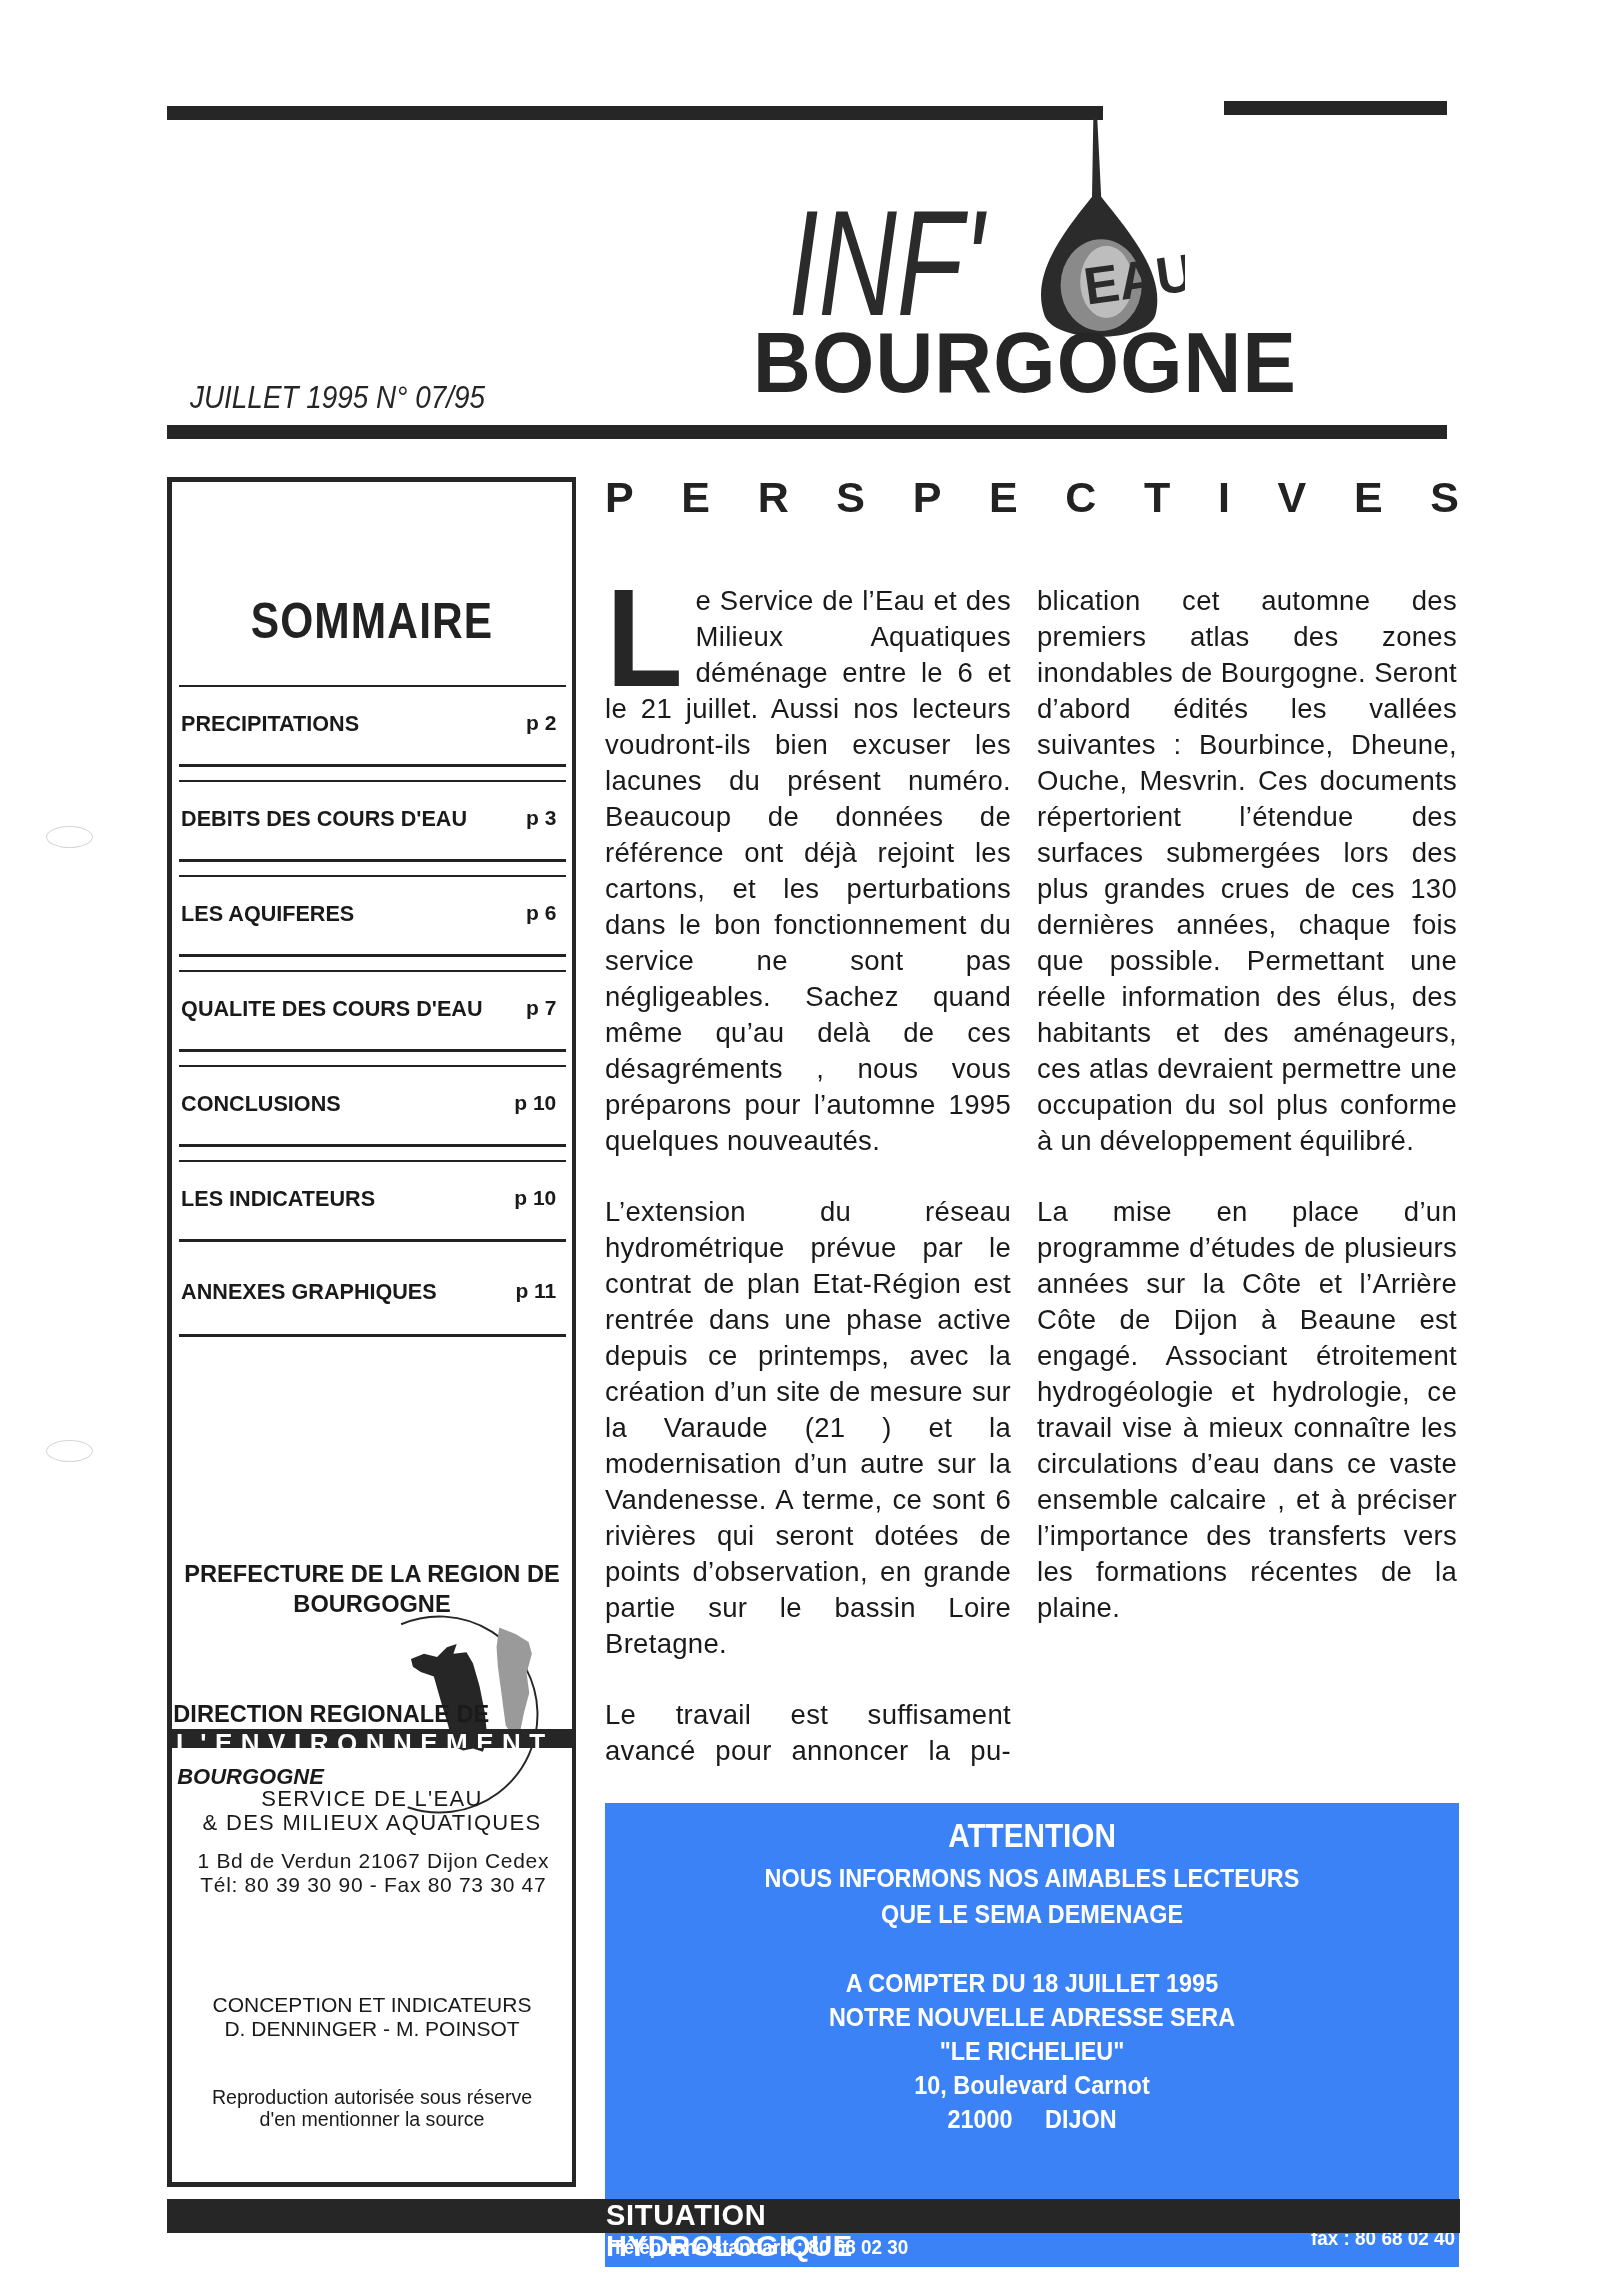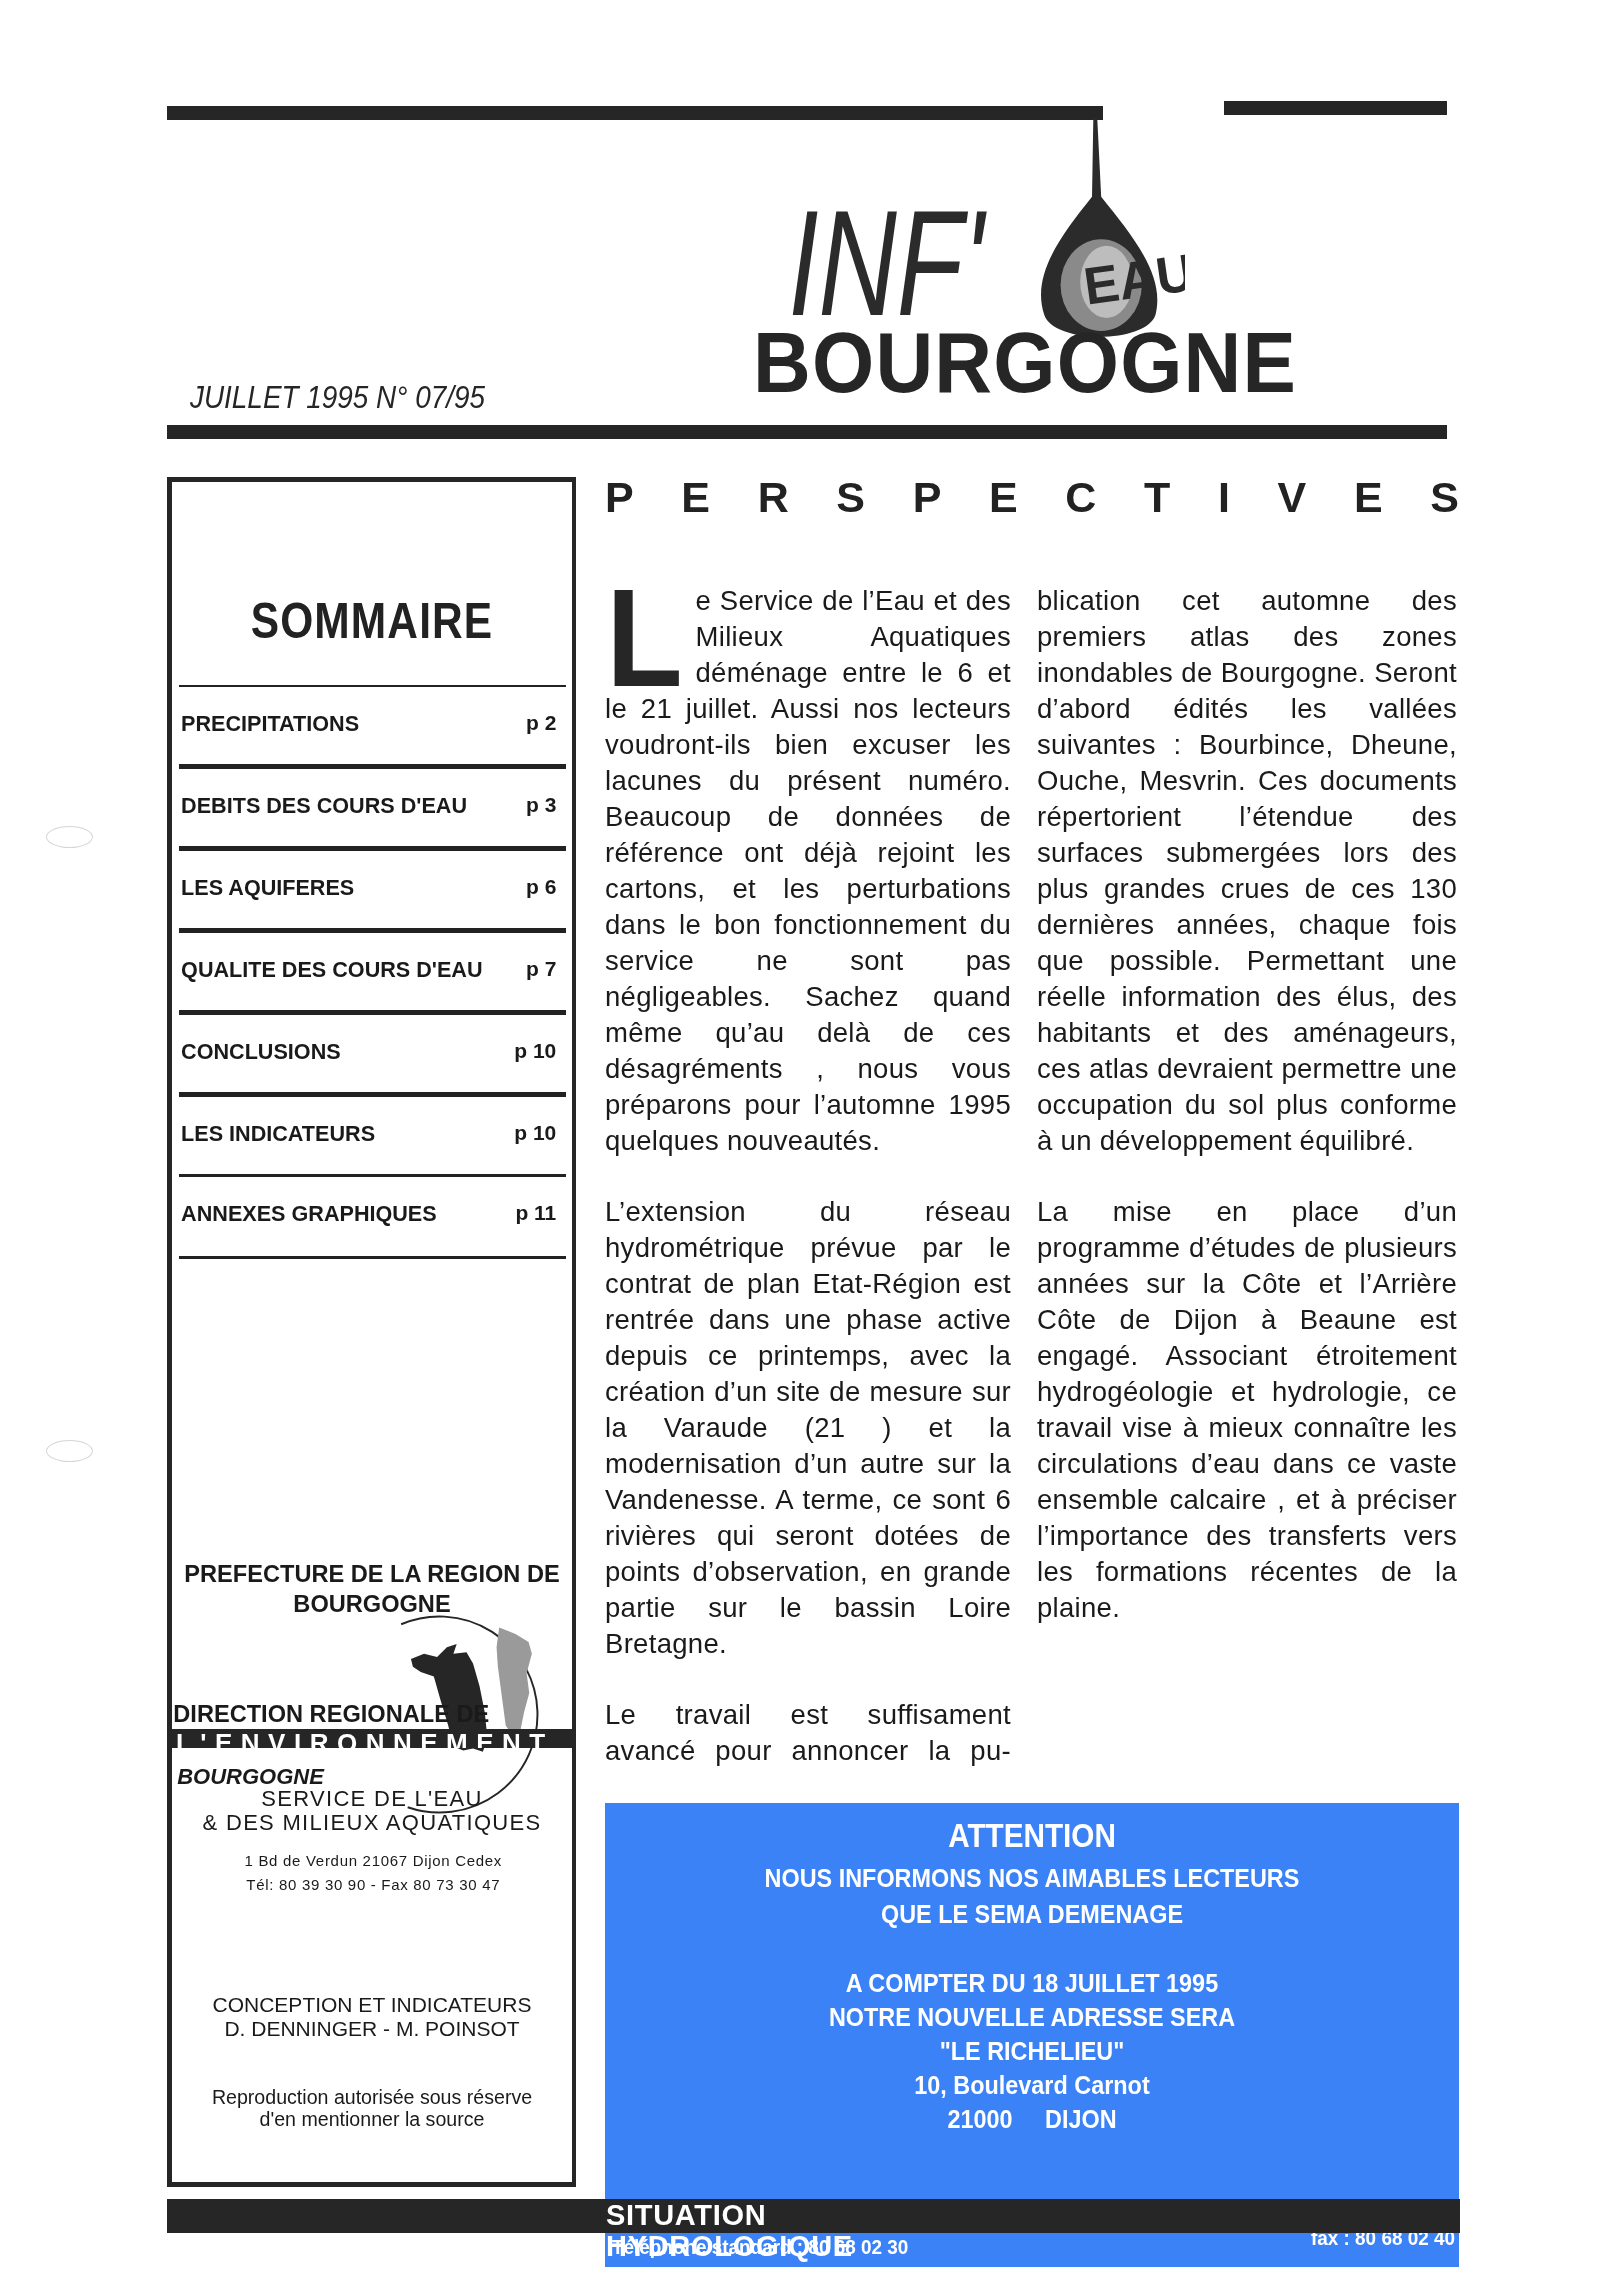--- a/index.html
+++ b/index.html
@@ -20,33 +20,33 @@
   .issue-date { left: 190px; top: 380px; font-style: italic; font-size: 31px; color: #262626; transform: scaleX(0.9); transform-origin: left; }
 
   
   .punch { width: 47px; height: 22px; border: 1.3px solid #d6d6d6; border-radius: 50%; left: 46px; }
 
   
   .sidebar { left: 167px; top: 477px; width: 409px; height: 1710px; border: 5.2px solid #262626; border-right-width: 4.6px; }
   .sommaire-title { position: absolute; left: 0; right: 0; top: 110px; text-align: center; font-weight: bold;
     font-size: 50px; letter-spacing: 1.3px; color: #222; transform: scaleX(0.85); }
   .toc { position: absolute; left: 6.5px; right: 6.5px; top: 203px; }
-  .toc-entry { position: relative; height: 82px; border-top: 2.6px solid #222; border-bottom: 3.3px solid #222; }
+  .toc-entry { position: relative; height: 82px; border-top: 2.6px solid #222; border-bottom: 3.3px solid #222; margin-bottom: 13px; }
   .toc-entry:first-child { border-top-width: 2px; }
   .toc-label { position: absolute; left: 2.6px; top: 23.6px; font-weight: bold; font-size: 21.6px; color: #1a1a1a; }
   .toc-page { position: absolute; right: 9.2px; top: 23.6px; font-weight: bold; font-size: 21px; color: #1a1a1a; }
 
   .pref-title { position: absolute; left: 0; right: 0; top: 1077px; text-align: center; font-weight: bold; font-size: 23.6px; line-height: 30px; color: #1a1a1a; }
   .marianne { position: absolute; left: 203px; top: 1119px; width: 183px; height: 223px; }
   .dir-title { position: absolute; left: 1.3px; top: 1219px; font-weight: bold; font-size: 23.6px; color: #1a1a1a; }
   .env-band { position: absolute; left: 0; right: 0; top: 1247px; height: 19px; background: #262626; color: #fff;
     font-weight: bold; font-size: 26px; letter-spacing: 8.5px; line-height: 29px; padding-left: 3.9px; white-space: nowrap; overflow: hidden; }
   .region-italic { position: absolute; left: 5.2px; top: 1282px; font-weight: bold; font-style: italic; font-size: 22px; }
   .service-lines { position: absolute; left: 0; right: 0; top: 1305px; text-align: center; font-size: 22px; letter-spacing: 1.3px; line-height: 23.6px; }
-  .address-lines { position: absolute; left: 5.2px; right: 2.6px; top: 1367px; font-size: 15px; letter-spacing: 0.7px; line-height: 23.6px; text-align: center; }
+  .address-lines { position: absolute; left: 5.2px; right: 2.6px; top: 1367px; font-size: 21px; letter-spacing: 0.7px; line-height: 23.6px; text-align: center; }
   .credits { position: absolute; left: 0; right: 0; top: 1511px; text-align: center; font-size: 21px; line-height: 23.6px; }
   .repro { position: absolute; left: 0; right: 0; top: 1604px; text-align: center; font-size: 19.6px; line-height: 22px; }
 
   
   .section-title { left: 605px; top: 473px; width: 854px; display: flex; justify-content: space-between;
     font-weight: bold; font-size: 43px; color: #222; }
 
   
   .col { top: 583px; font-size: 27.5px; line-height: 36px; text-align: justify; color: #1a1a1a; letter-spacing: 0.3px; }
   .col1 { left: 605px; width: 406px; }

